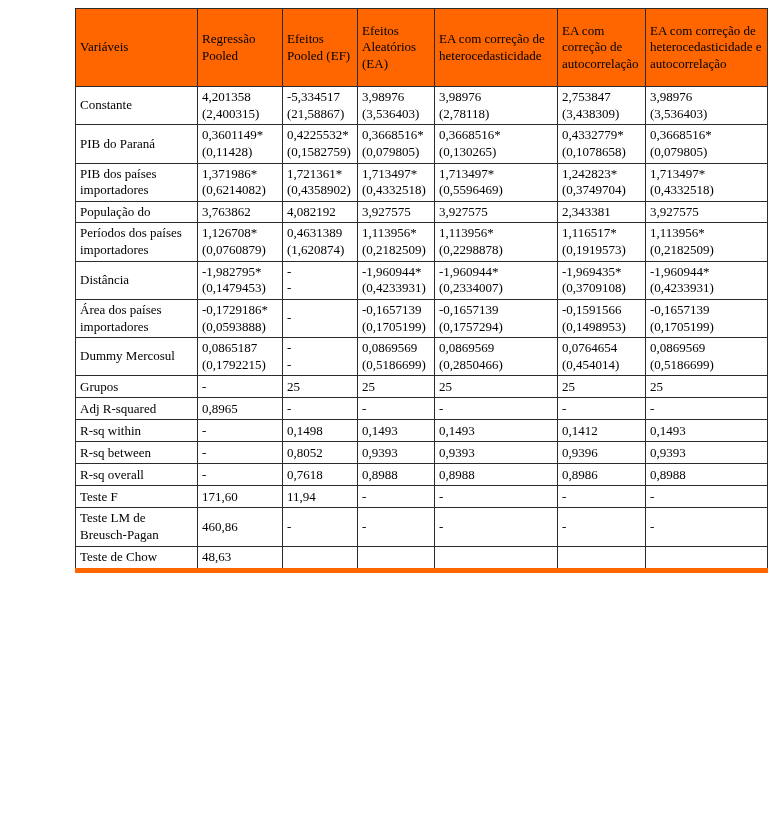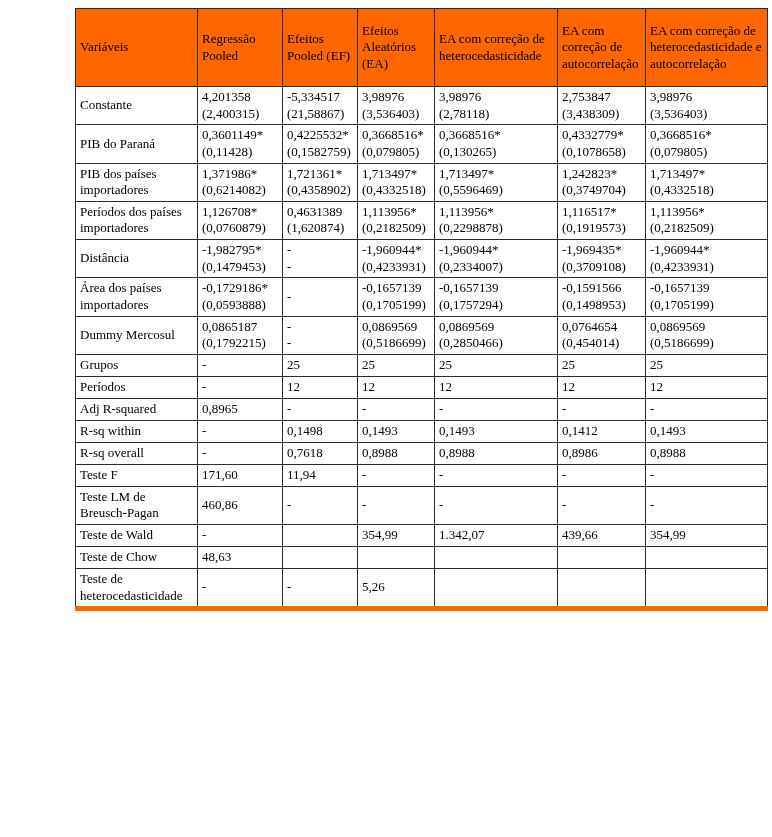--- a/index.html
+++ b/index.html
@@ -153,20 +153,41 @@
           <td>
             <div class="cell-line">1,242823*</div>
             <div class="cell-line">(0,3749704)</div>
           </td>
           <td>
             <div class="cell-line">1,713497*</div>
             <div class="cell-line">(0,4332518)</div>
           </td>
         </tr>
         <tr>
+          <th class="rowlabel">População do</th>
+          <td>
+            <div class="cell-line">3,763862</div>
+          </td>
+          <td>
+            <div class="cell-line">4,082192</div>
+          </td>
+          <td>
+            <div class="cell-line">3,927575</div>
+          </td>
+          <td>
+            <div class="cell-line">3,927575</div>
+          </td>
+          <td>
+            <div class="cell-line">2,343381</div>
+          </td>
+          <td>
+            <div class="cell-line">3,927575</div>
+          </td>
+        </tr>
+        <tr>
           <th class="rowlabel">Períodos dos países importadores</th>
           <td>
             <div class="cell-line">1,126708*</div>
             <div class="cell-line">(0,0760879)</div>
           </td>
           <td>
             <div class="cell-line">0,4631389</div>
             <div class="cell-line">(1,620874)</div>
           </td>
           <td>
@@ -281,41 +302,20 @@
             <div class="cell-line">25</div>
           </td>
           <td>
             <div class="cell-line">25</div>
           </td>
           <td>
             <div class="cell-line">25</div>
           </td>
         </tr>
         <tr class="stat-row">
-          <th class="rowlabel">Períodos</th>
-          <td>
-            <div class="cell-line">-</div>
-          </td>
-          <td>
-            <div class="cell-line">12</div>
-          </td>
-          <td>
-            <div class="cell-line">12</div>
-          </td>
-          <td>
-            <div class="cell-line">12</div>
-          </td>
-          <td>
-            <div class="cell-line">12</div>
-          </td>
-          <td>
-            <div class="cell-line">12</div>
-          </td>
-        </tr>
-        <tr class="stat-row">
           <th class="rowlabel">Adj R-squared</th>
           <td>
             <div class="cell-line">0,8965</div>
           </td>
           <td>
             <div class="cell-line">-</div>
           </td>
           <td>
             <div class="cell-line">-</div>
           </td>
@@ -344,20 +344,41 @@
             <div class="cell-line">0,1493</div>
           </td>
           <td>
             <div class="cell-line">0,1412</div>
           </td>
           <td>
             <div class="cell-line">0,1493</div>
           </td>
         </tr>
         <tr class="stat-row">
+          <th class="rowlabel">R-sq between</th>
+          <td>
+            <div class="cell-line">-</div>
+          </td>
+          <td>
+            <div class="cell-line">0,8052</div>
+          </td>
+          <td>
+            <div class="cell-line">0,9393</div>
+          </td>
+          <td>
+            <div class="cell-line">0,9393</div>
+          </td>
+          <td>
+            <div class="cell-line">0,9396</div>
+          </td>
+          <td>
+            <div class="cell-line">0,9393</div>
+          </td>
+        </tr>
+        <tr class="stat-row">
           <th class="rowlabel">R-sq overall</th>
           <td>
             <div class="cell-line">-</div>
           </td>
           <td>
             <div class="cell-line">0,7618</div>
           </td>
           <td>
             <div class="cell-line">0,8988</div>
           </td>
@@ -404,62 +425,28 @@
             <div class="cell-line">-</div>
           </td>
           <td>
             <div class="cell-line">-</div>
           </td>
           <td>
             <div class="cell-line">-</div>
           </td>
           <td>
             <div class="cell-line">-</div>
-          </td>
-        </tr>
-        <tr class="stat-row">
-          <th class="rowlabel">Teste de Wald</th>
-          <td>
-            <div class="cell-line">-</div>
-          </td>
-          <td></td>
-          <td>
-            <div class="cell-line">354,99</div>
-          </td>
-          <td>
-            <div class="cell-line">1.342,07</div>
-          </td>
-          <td>
-            <div class="cell-line">439,66</div>
-          </td>
-          <td>
-            <div class="cell-line">354,99</div>
           </td>
         </tr>
         <tr class="stat-row">
           <th class="rowlabel">Teste de Chow</th>
           <td>
             <div class="cell-line">48,63</div>
           </td>
           <td></td>
           <td></td>
           <td></td>
           <td></td>
           <td></td>
         </tr>
-        <tr>
-          <th class="rowlabel">Teste de heterocedasticidade</th>
-          <td>
-            <div class="cell-line">-</div>
-          </td>
-          <td>
-            <div class="cell-line">-</div>
-          </td>
-          <td>
-            <div class="cell-line">5,26</div>
-          </td>
-          <td></td>
-          <td></td>
-          <td></td>
-        </tr>
       </tbody>
   </table>
 </div>
 
 </body></html>

